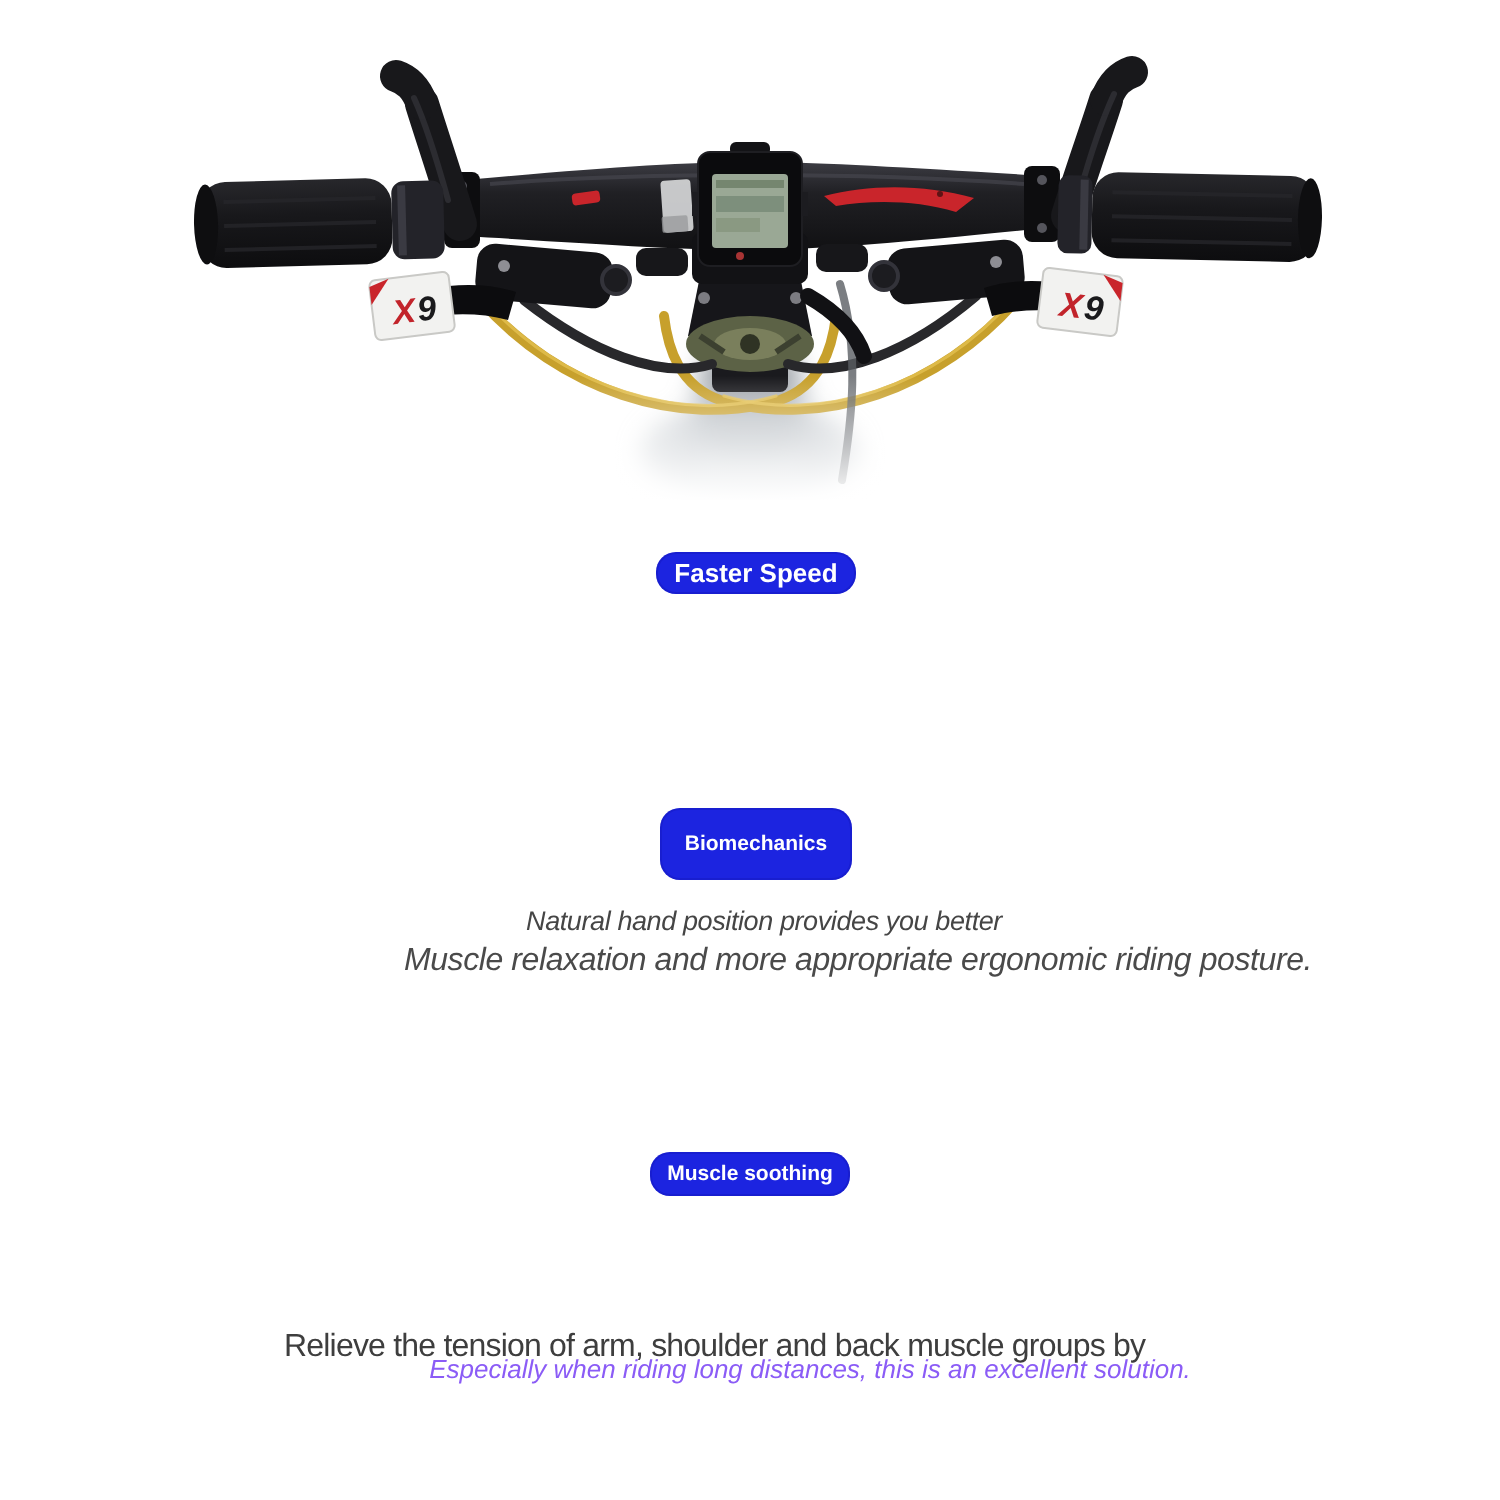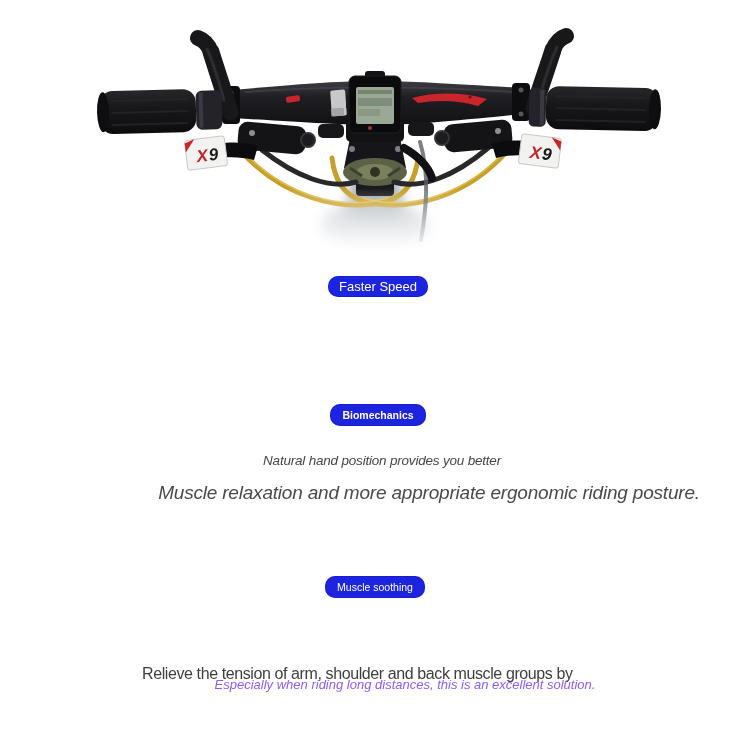--- a/index.html
+++ b/index.html
@@ -6,34 +6,34 @@
   body{
     width:750px;height:750px;background:#ffffff;position:relative;overflow:hidden;
     font-family:"Liberation Sans","DejaVu Sans",sans-serif;
   }
   .hero{position:absolute;left:0;top:0;width:750px;height:250px;margin:0;}
   .badge{
     position:absolute;background:var(--accent,#1c24e0);color:#ffffff;
     display:flex;align-items:center;justify-content:center;
     border-radius:10px;white-space:nowrap;box-shadow:0 0 0 1px rgba(10,10,160,.25) inset;
   }
-  .badge-1{left:328px;top:276px;width:100px;height:21px;font-size:13px;font-weight:400;}
-  .badge-2{left:330px;top:404px;width:96px;height:22px;font-size:10.5px;font-weight:700;}
-  .badge-3{left:325px;top:576px;width:100px;height:22px;font-size:10.5px;font-weight:400;}
+  .badge-1{left:328px;top:276px;width:100px;height:21px;font-size:13px;font-weight:700;}
+  .badge-2{left:330px;top:404px;width:96px;height:36px;font-size:10.5px;font-weight:700;}
+  .badge-3{left:325px;top:576px;width:100px;height:22px;font-size:10.5px;font-weight:700;}
   .p-large{
     position:absolute;font-size:16px;line-height:27px;letter-spacing:-0.4px;
     color:#3e3e3e;white-space:nowrap;
   }
   .p1{left:188px;top:322px;}
   .p3{left:142px;top:620px;margin-top:40px;}
   .center-line{
     position:absolute;transform:translateX(-50%);white-space:nowrap;color:#454545;font-style:italic;
   }
   .s2l1{left:382px;top:453px;font-size:13.5px;letter-spacing:-0.2px;}
-  .s2l2{left:429px;top:482px;font-size:19px;letter-spacing:-0.2px;color:#4a4a4a;}
+  .s2l2{left:429px;top:472px;font-size:16px;letter-spacing:-0.2px;color:#4a4a4a;}
   .s3l3{left:405px;top:677px;font-size:13px;letter-spacing:0;color:#8b5cf6;}
 </style>
 </head>
 <body>
 
 <figure class="hero">
   <svg width="750" height="250" viewBox="0 0 750 250">
     <defs>
       <filter id="blur6" x="-40%" y="-40%" width="180%" height="180%">
           <feGaussianBlur stdDeviation="6"></feGaussianBlur>

